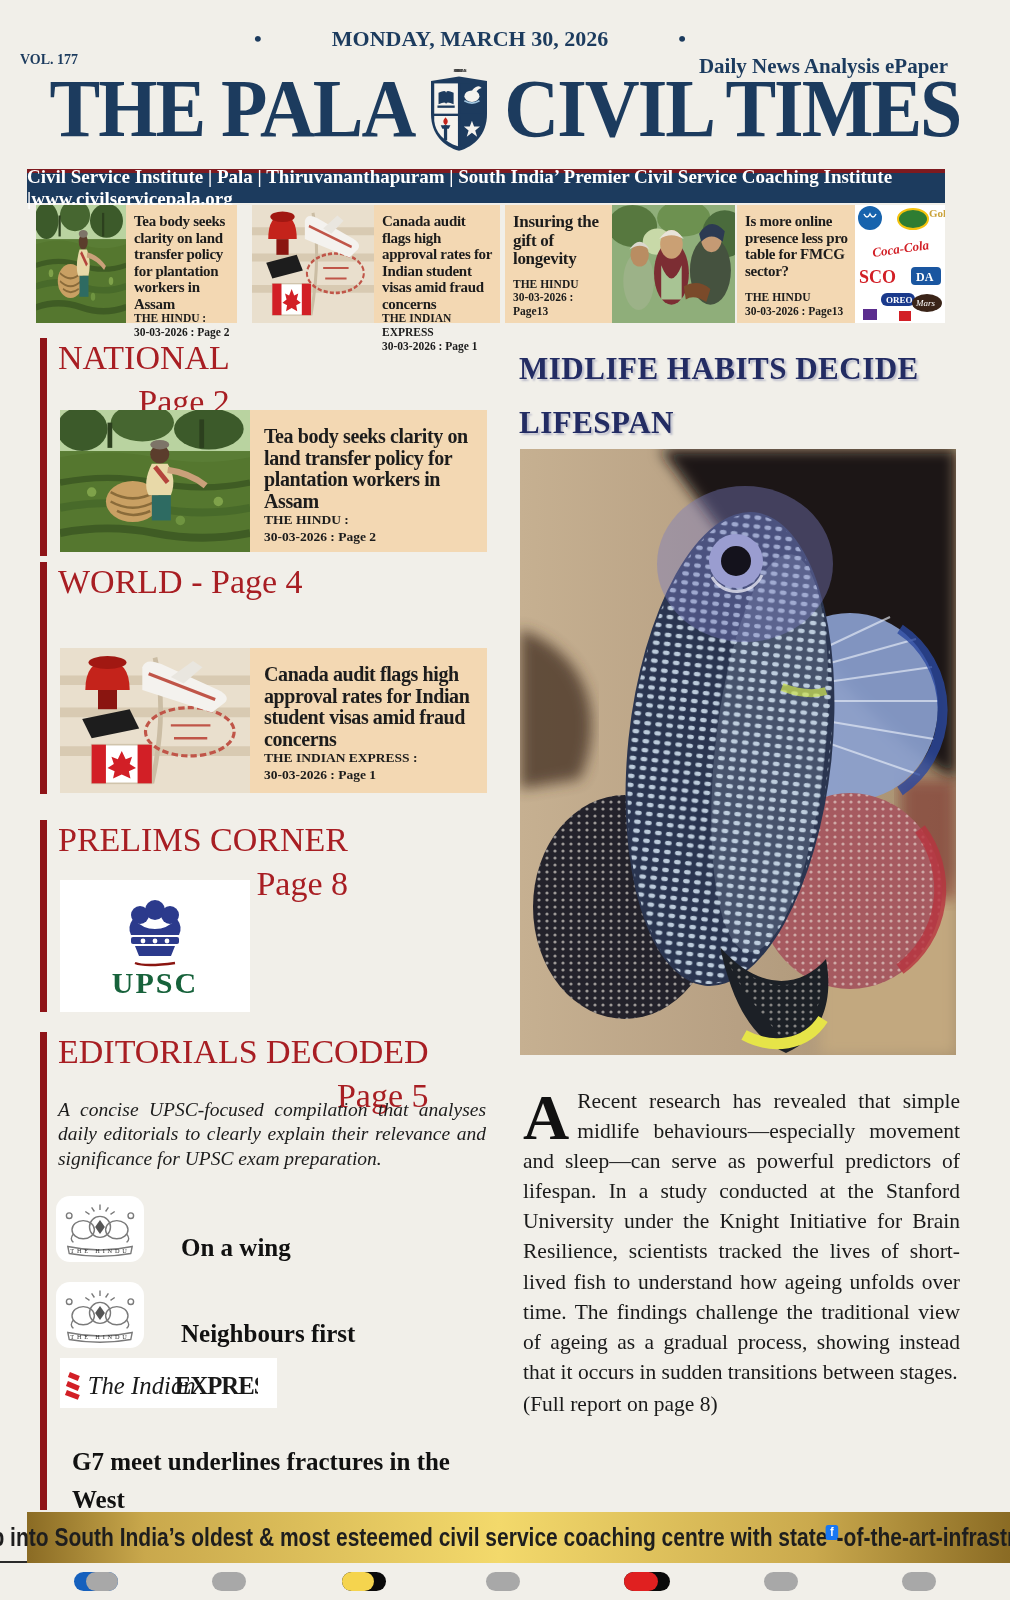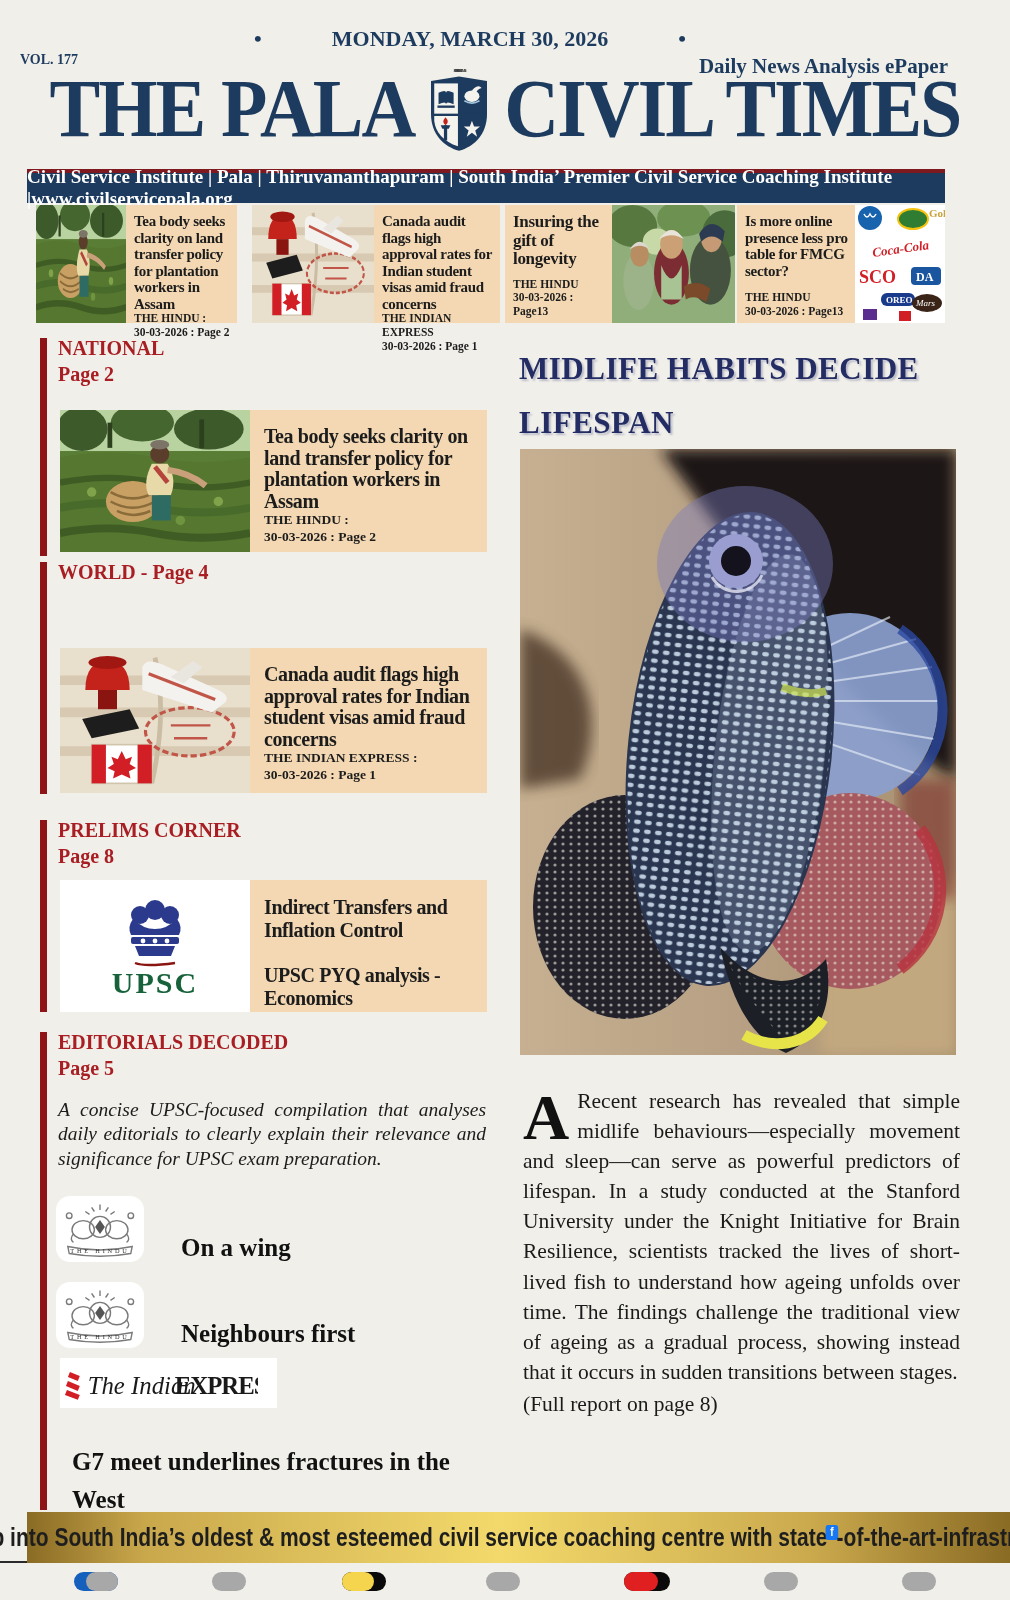--- a/index.html
+++ b/index.html
@@ -18,21 +18,21 @@
   .inst-bar{left:27px;top:161px;width:918px;height:30px;background:#1c3b5e;border-top:4px solid #7e1a1f;
             display:flex;align-items:center;color:#fff;font-weight:bold;font-size:19px;margin-top:8px;}
   
   .card{position:absolute;top:205px;height:118px;display:flex;}
   .thumb{height:118px;overflow:hidden;}
   .blurb{background:#f3d8b3;padding:8px 6px 4px 8px;display:flex;flex-direction:column;}
   .blurb .hl{font-weight:bold;font-size:15px;line-height:1.1;letter-spacing:-0.3px;}
   .blurb .src{margin-top:auto;font-weight:bold;font-size:11.5px;line-height:1.2;}
   
   .redbar{width:7px;background:#8f1418;}
-  .sec-head{color:#a81e23;font-weight:bold;font-size:20px;line-height:1.28;}
+  .sec-head{color:#a81e23;font-weight:normal;font-size:34px;line-height:1.28;text-align:right;}
   .news-card{position:absolute;left:60px;display:flex;width:427px;}
   .news-card .img{width:190px;overflow:hidden;}
   .news-card .txt{background:#f3d8b3;flex:1;padding:16px 10px 8px 14px;display:flex;flex-direction:column;}
   .news-card .hl{font-weight:bold;font-size:20px;line-height:1.08;letter-spacing:-0.4px;}
   .news-card .src{margin-top:auto;font-weight:bold;font-size:13.5px;line-height:1.25;padding-bottom:6px;}
   .prelims-left{width:190px;background:#ffffff;display:flex;align-items:center;justify-content:center;}
   .desc{font-style:italic;font-size:19.5px;line-height:1.25;text-align:justify;}
   .ed-row{position:absolute;left:56px;display:flex;align-items:flex-end;gap:37px;}
   .logo-box{width:88px;height:66px;background:#fff;border-radius:14px;overflow:hidden;
             display:flex;align-items:center;justify-content:center;}
@@ -306,24 +306,20 @@
           <rect x="36" y="46" width="48" height="7" rx="2"></rect>
           <path d="M40 55 h40 l-4 10 h-32 Z"></path>
         </g>
         <circle cx="48" cy="50" r="2.4" fill="#ffffff"></circle>
           <circle cx="60" cy="50" r="2.4" fill="#ffffff"></circle>
           <circle cx="72" cy="50" r="2.4" fill="#ffffff"></circle>
         <path d="M40 72 q10 4 40 0" stroke="#8a1510" stroke-width="2.4" fill="none"></path>
         <text x="60" y="102" text-anchor="middle" font-size="30" font-weight="bold" letter-spacing="2" fill="#17623b">UPSC</text>
       </svg>
     </div>
-    <div class="txt">
-      <div class="hl" style="font-size:20px;line-height:1.15;">Indirect Transfers and Inflation Control</div>
-      <div class="hl" style="font-size:20px;line-height:1.15;margin-top:22px;">UPSC PYQ analysis - Economics</div>
-    </div>
   </div>
 
   <div class="abs redbar" style="left:40px;top:1032px;height:478px;"></div>
   <div class="abs sec-head" style="left:58px;top:1030px;">
     <div>EDITORIALS DECODED</div>
     <div>Page 5</div>
   </div>
   <div class="abs desc" style="left:58px;top:1098px;width:428px;">A concise UPSC-focused compilation that analyses daily editorials  to clearly explain their relevance and significance for UPSC exam preparation.</div>
 
   <div class="ed-row" style="top:1196px;">

